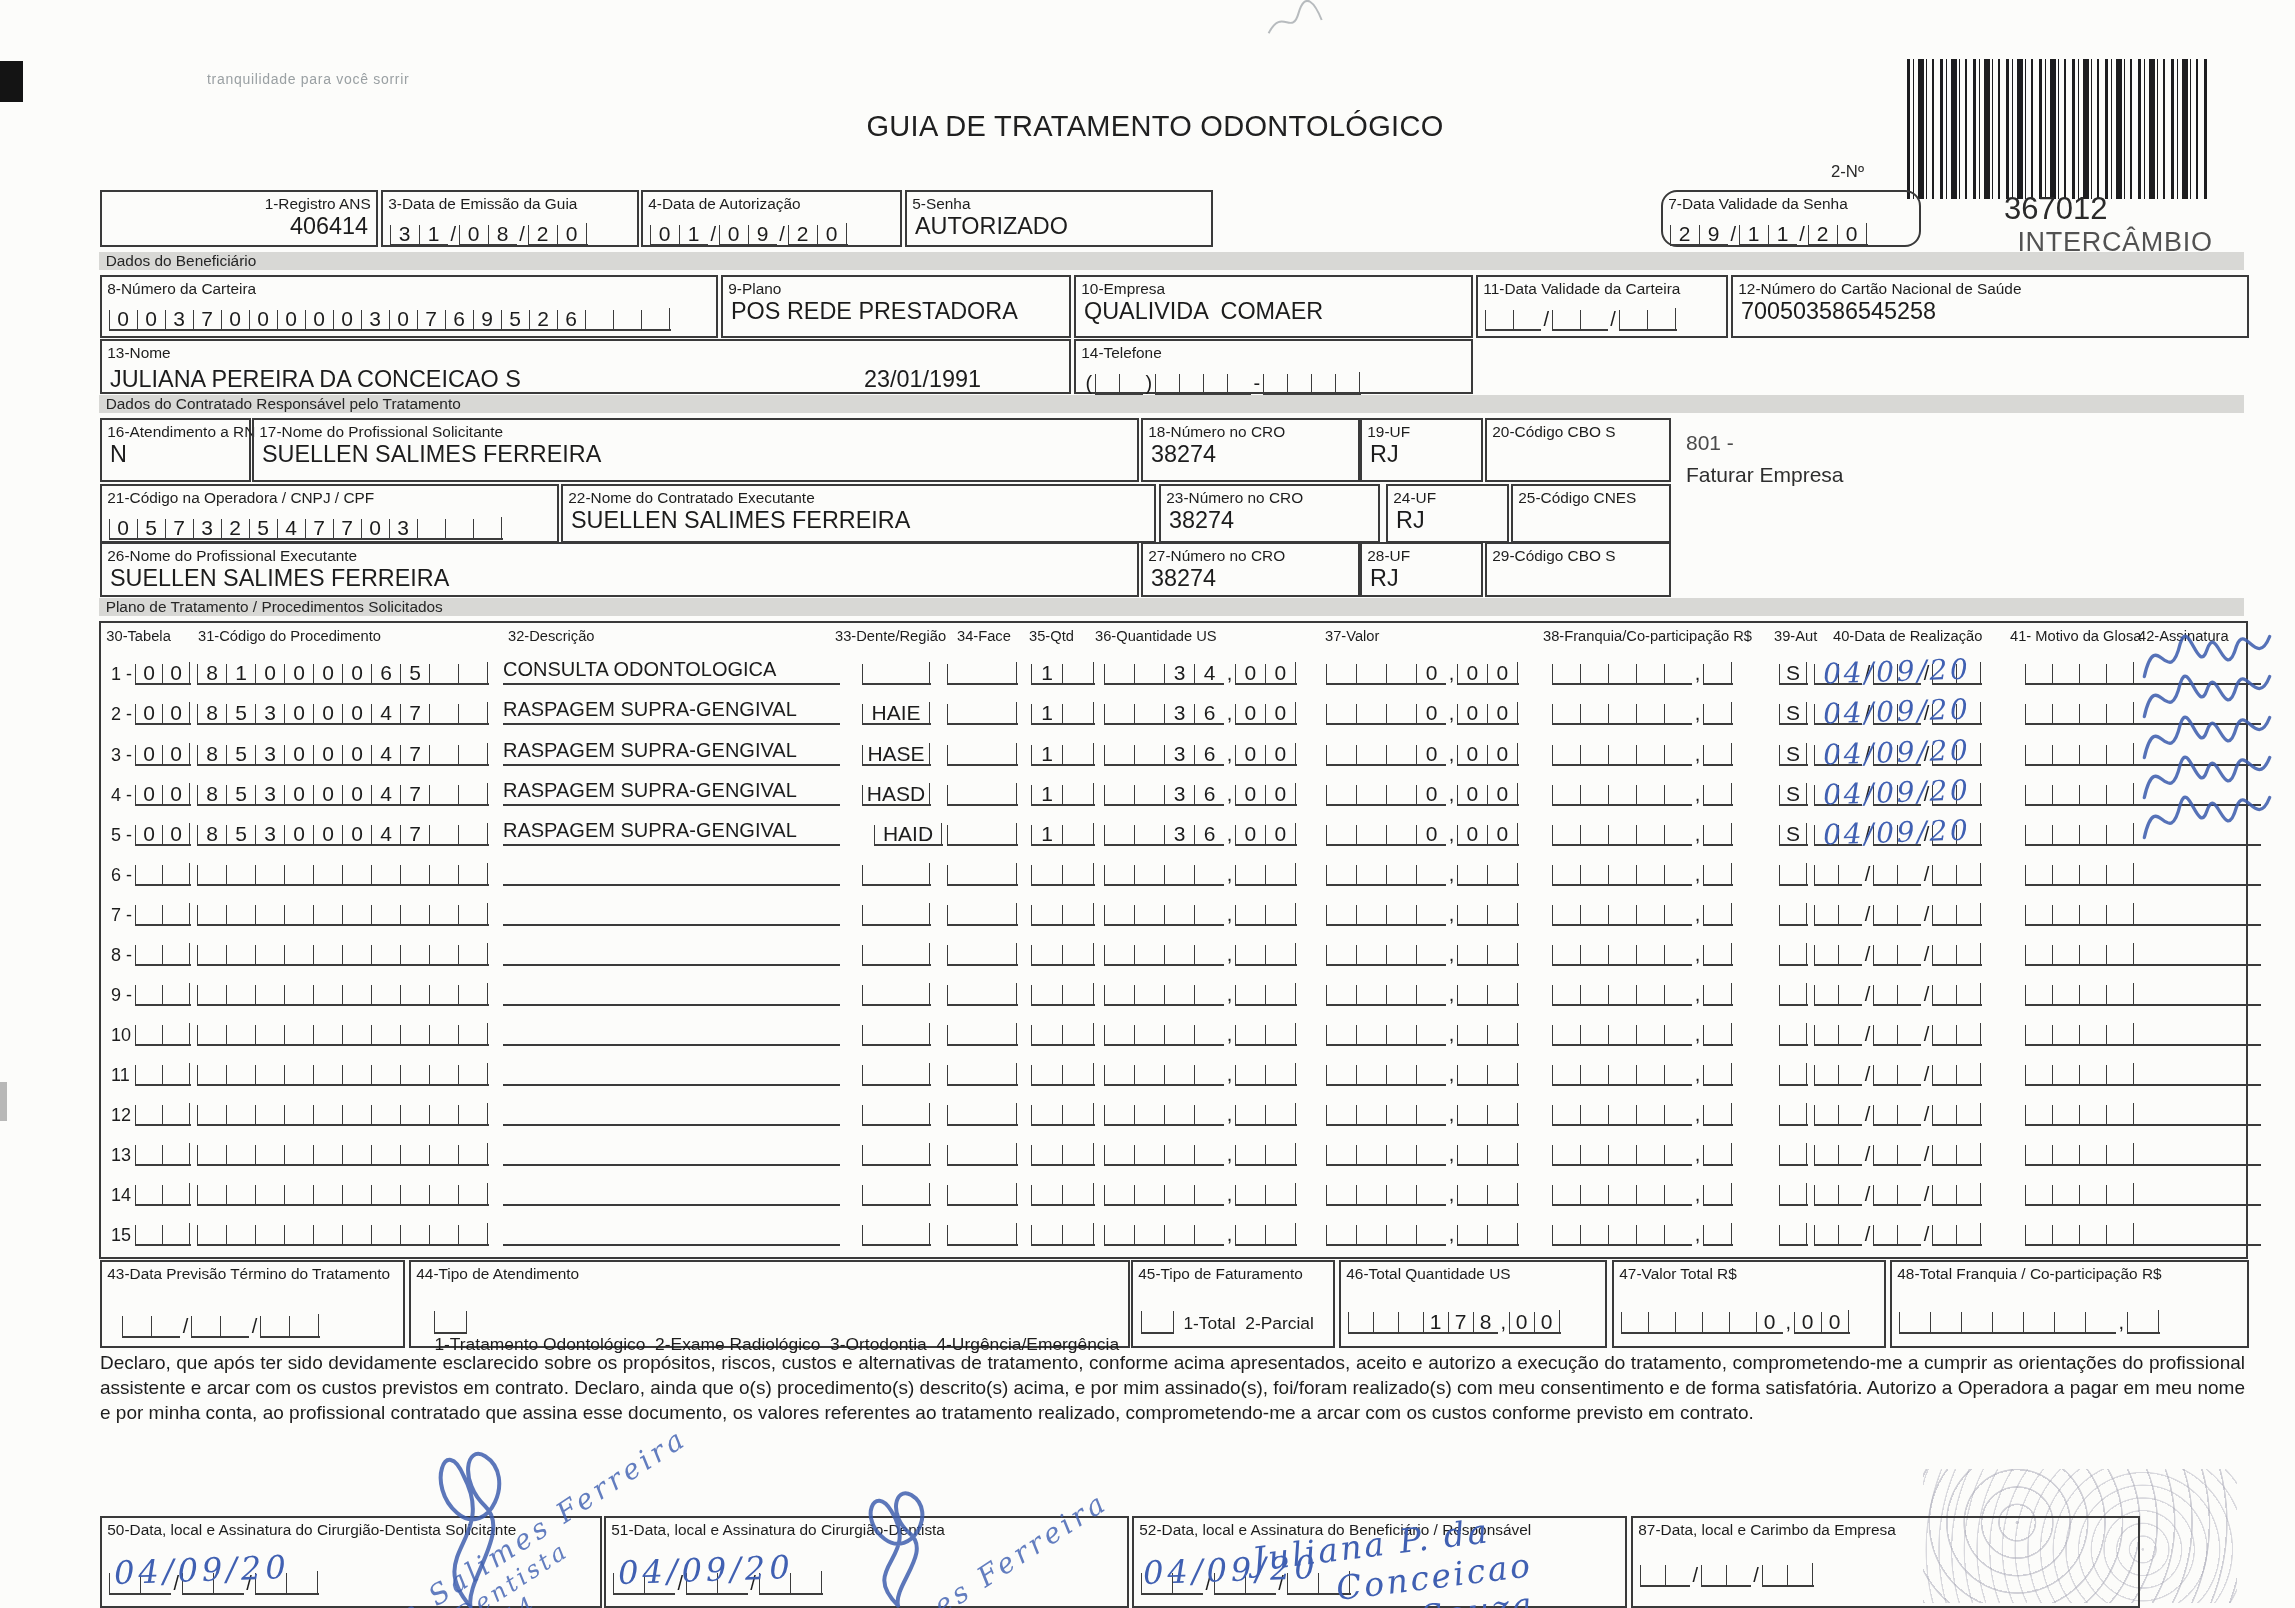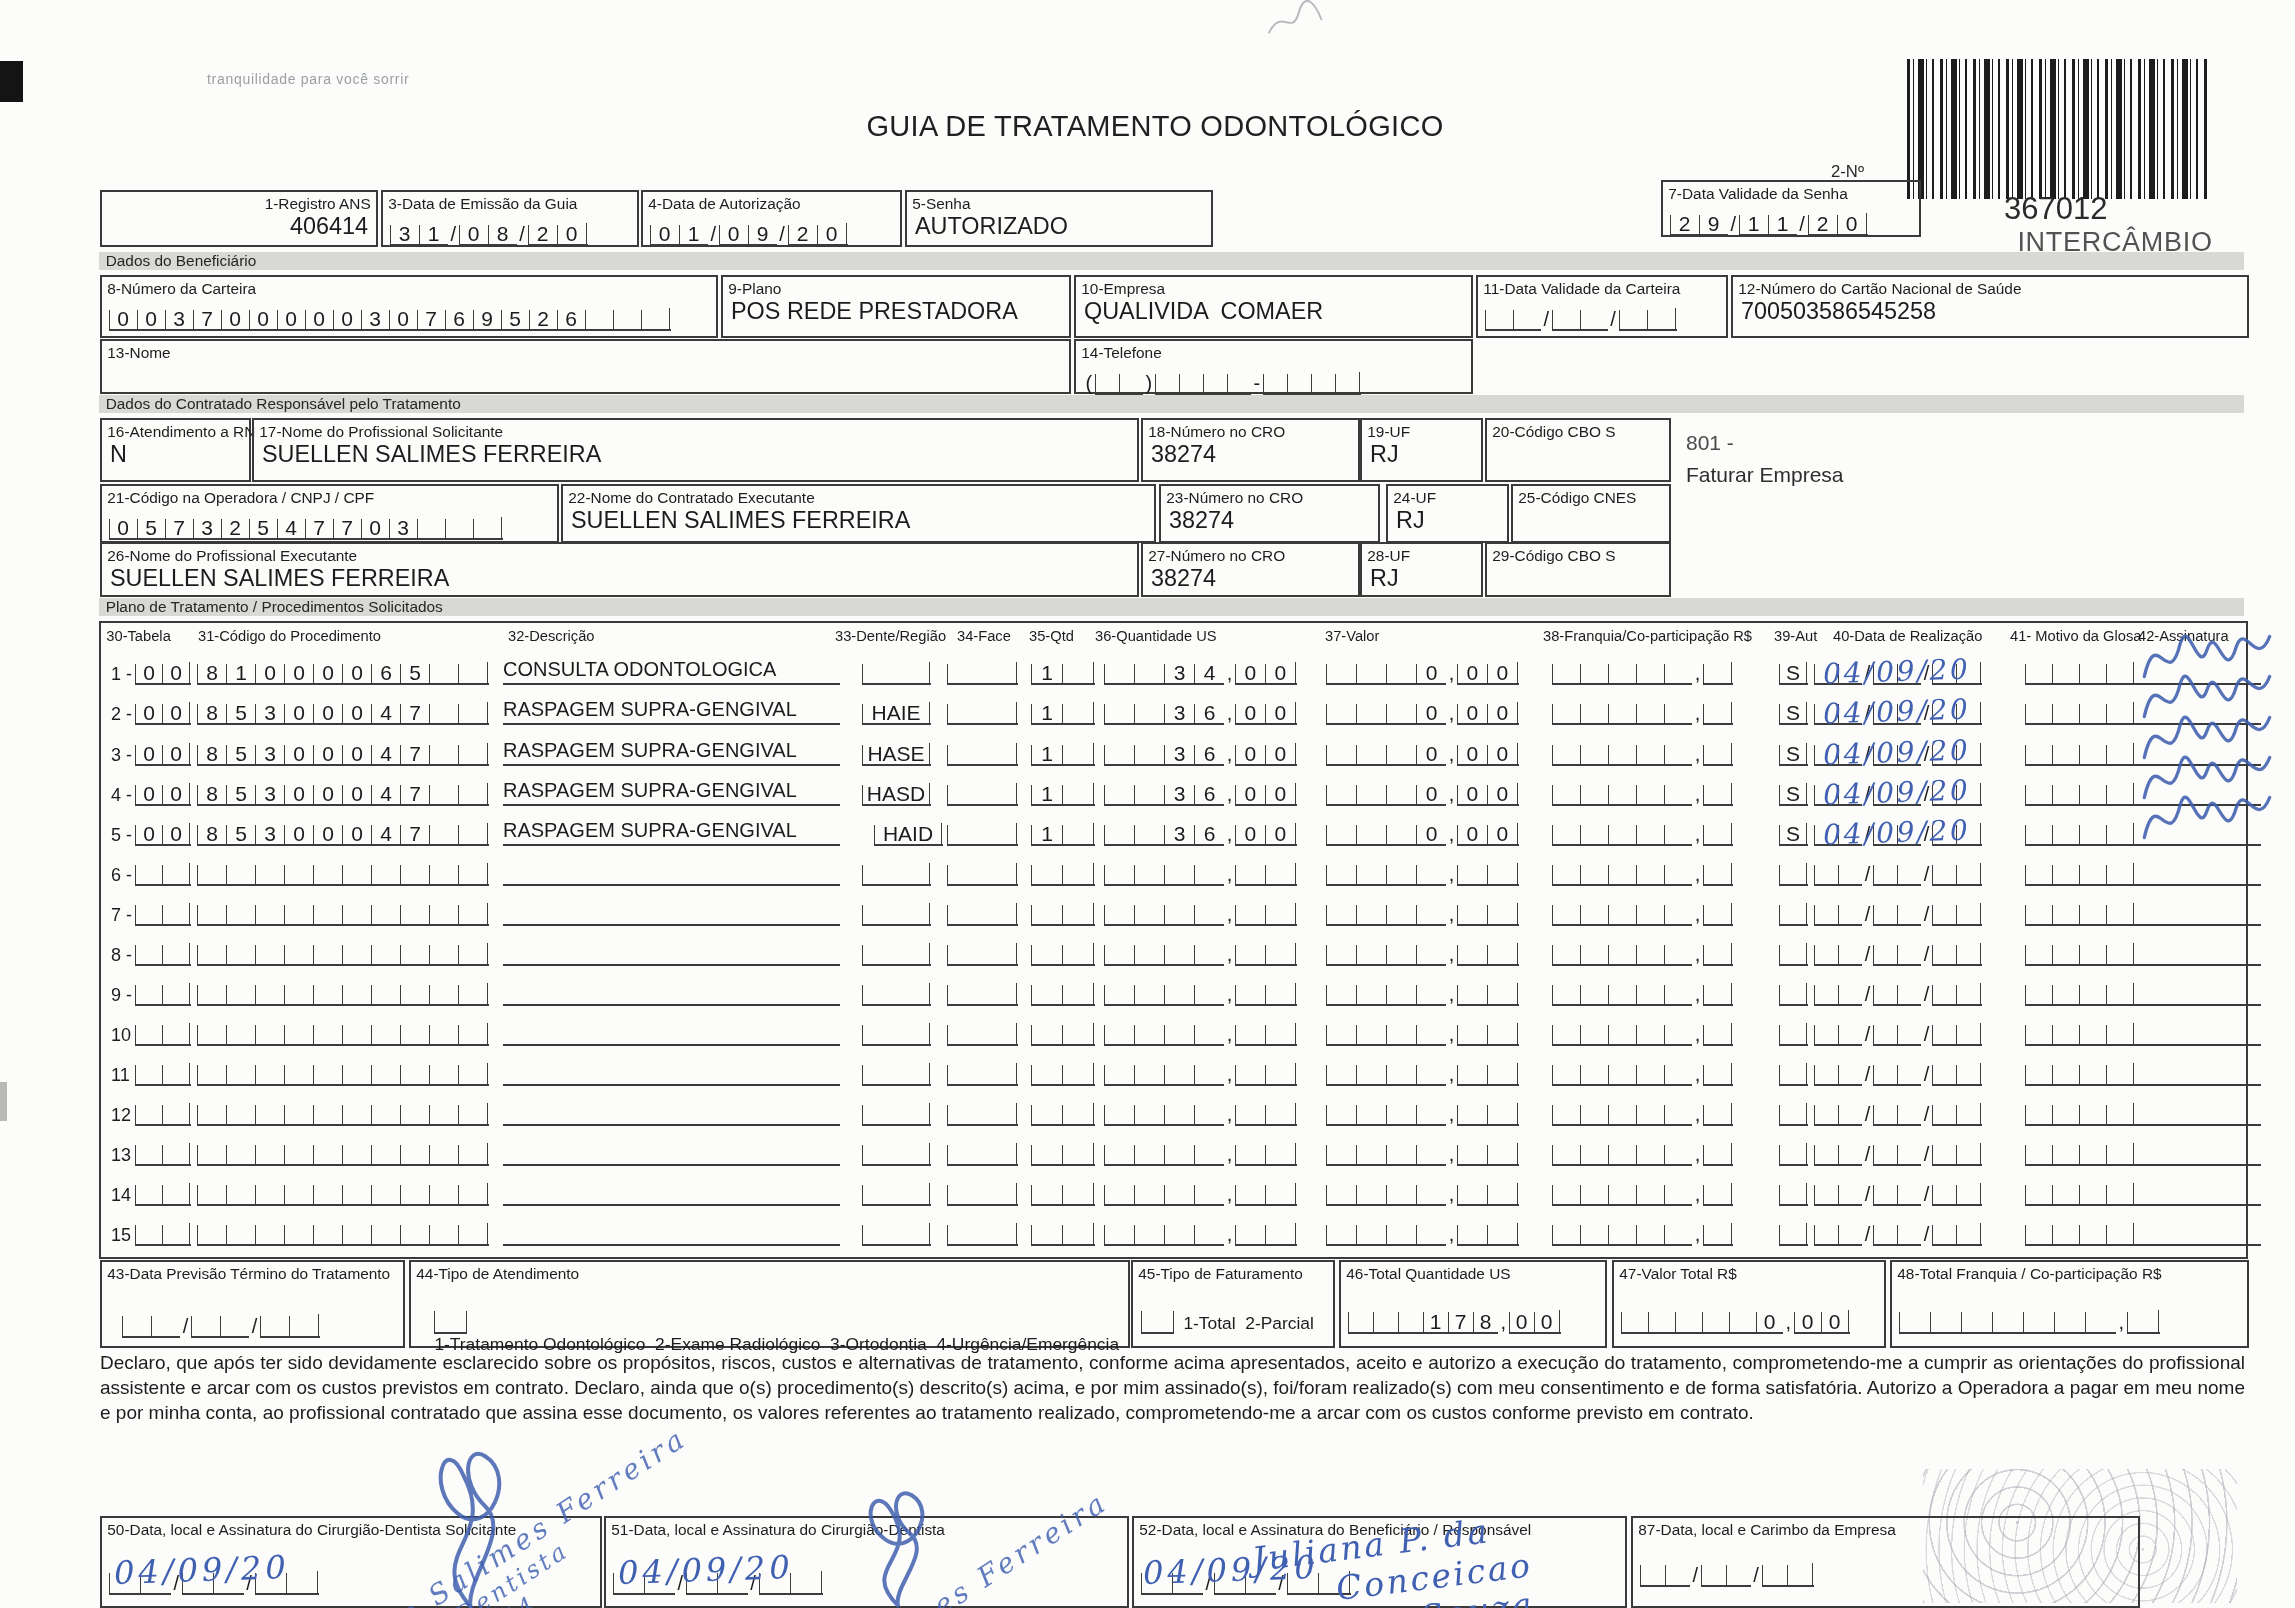--- a/index.html
+++ b/index.html
@@ -96,21 +96,21 @@
           <span class="csep">/</span>
           <span class="cc" style="width: 29px;">2</span>
           <span class="cc" style="width: 29px;">0</span>
           <span class="cend"></span>
         </span></div>
   </div>
   <div class="fbox" style="left:905px;top:190px;width:304px;height:53px;">
     <span class="flabel">5-Senha</span>
     <span class="fval">AUTORIZADO</span>
   </div>
-  <div class="fbox" style="left:1661px;top:180px;width:256px;height:53px;">
+  <div class="fbox" style="left:1661px;top:190px;width:256px;height:53px;border-radius:16px;">
     <span class="flabel">7-Data Validade da Senha</span>
     <div class="fcomb"><span class="comb">
           <span class="cc" style="width: 29px;">2</span>
           <span class="cc" style="width: 29px;">9</span>
           <span class="csep">/</span>
           <span class="cc" style="width: 29px;">1</span>
           <span class="cc" style="width: 29px;">1</span>
           <span class="csep">/</span>
           <span class="cc" style="width: 29px;">2</span>
           <span class="cc" style="width: 29px;">0</span>
@@ -168,20 +168,24 @@
           <span class="cend"></span>
         </span></div>
   </div>
   <div class="fbox" style="left:1731px;top:275px;width:514px;height:59px;">
     <span class="flabel">12-Número do Cartão Nacional de Saúde</span>
     <span class="fval">700503586545258</span>
   </div>
 
   <div class="fbox" style="left:100px;top:339px;width:967px;height:51px;">
     <span class="flabel">13-Nome</span>
+    <div style="display:flex;justify-content:space-between;padding-right:80px;">
+      <span class="fval">JULIANA PEREIRA DA CONCEICAO S</span>
+      <span class="fval">23/01/1991</span>
+    </div>
   </div>
   <div class="fbox" style="left:1074px;top:339px;width:395px;height:51px;">
     <span class="flabel">14-Telefone</span>
     <div class="fcomb"><span class="comb">
           <span class="csep">(</span>
           <span class="cc" style="width: 24px;"></span>
           <span class="cc" style="width: 24px;"></span>
           <span class="csep">)</span>
           <span class="cc" style="width: 24px;"></span>
           <span class="cc" style="width: 24px;"></span>

